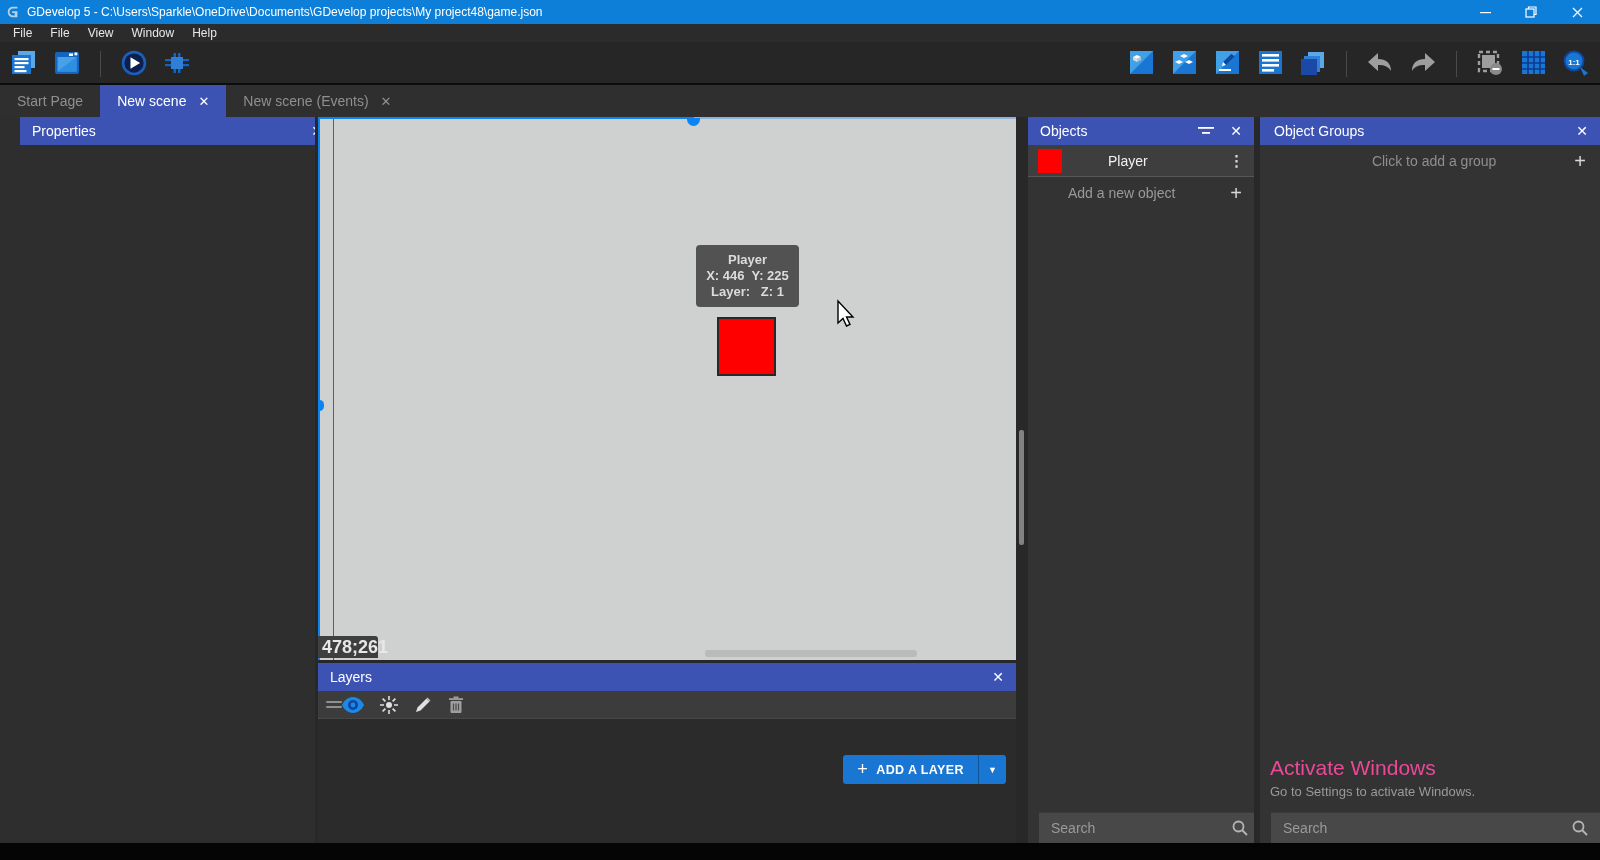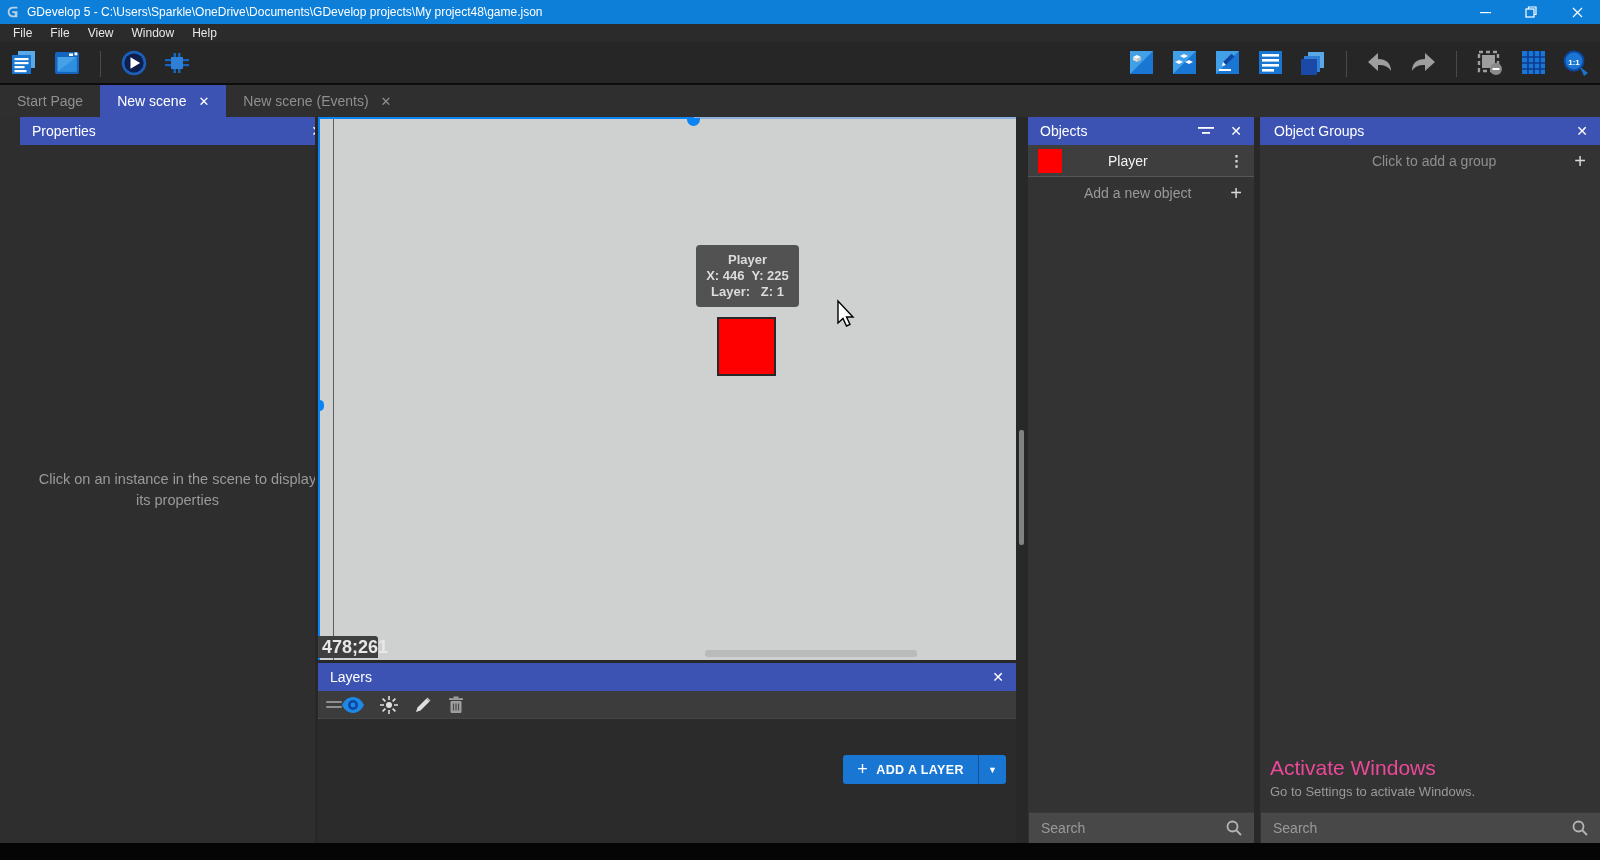--- a/index.html
+++ b/index.html
@@ -29,21 +29,21 @@
 
   
   .tabbar { position:absolute; left:0; top:85px; width:1600px; height:32px; background:#2f2f2f; display:flex; align-items:stretch; }
   .tab { display:flex; align-items:center; gap:12px; padding:0 17px; font-size:14px; color:#8f8f8f; }
   .tab.active { background:#3c53b4; color:#fff; }
   .tab .tab-close { font-size:13px; color:inherit; }
 
   
   .panel-header { height:28px; background:#3c53b4; color:#fff; display:flex; align-items:center; font-size:14px; padding:0 12px; position:relative; }
   .panel-header .hx { position:absolute; right:12px; font-size:14px; color:#fff; }
-  .search-bar { position:absolute; left:1px; right:0; bottom:0; height:31px; background:#484848; display:flex; align-items:center; padding:0 12px; border-top:1px solid #3a3a3a; }
+  .search-bar { position:absolute; left:11px; right:0; bottom:0; height:31px; background:#484848; display:flex; align-items:center; padding:0 12px; border-top:1px solid #3a3a3a; }
   .search-bar input { flex:1; background:transparent; border:none; outline:none; color:#cfcfcf; font-size:14px; font-family:"Liberation Sans",sans-serif; }
   .search-bar input::placeholder { color:#9a9a9a; opacity:1; }
   .search-bar svg { flex:0 0 auto; }
 
   
   #properties-panel { position:absolute; left:0; top:117px; width:315px; height:726px; background:#2e2e2e;margin-left:20px; }
   #properties-panel .empty-msg { position:absolute; left:14px; right:14px; top:352px; text-align:center; color:#9a9a9a; font-size:14.5px; line-height:21px; }
 
   
   .gutter { position:absolute; top:117px; height:726px; background:#282828; }
@@ -81,21 +81,21 @@
   .add-layer-arrow { width:27px; display:flex; align-items:center; justify-content:center; color:#fff; font-size:9px; }
 
   
   #objects-panel { position:absolute; left:1028px; top:117px; width:226px; height:726px; background:#333333; }
   #objects-panel .panel-header .filter { position:absolute; right:40px; }
   .object-row { height:32px; background:#3e3e3e; border-bottom:1px solid #565656; display:flex; align-items:center; padding:0 10px; }
   .object-thumb { width:24px; height:24px; background:#ff0000; margin-left:0px; }
   .object-name { color:#f2f2f2; font-size:14px; margin-left:46px; flex:1; }
   .object-menu-dots { color:#d8d8d8; font-size:15px; font-weight:bold; letter-spacing:0; }
   .add-object-row { height:32px; display:flex; align-items:center; padding:0 12px; }
-  .add-object-label { color:#9a9a9a; font-size:14px; margin-left:44px; flex:1; }
+  .add-object-label { color:#9a9a9a; font-size:14px; margin-left:28px; flex:1; }
   .plus-glyph { color:#d8d8d8; font-size:20px; font-weight:300; }
 
   
   #object-groups-panel { position:absolute; left:1260px; top:117px; width:340px; height:726px; background:#333333; }
   #object-groups-panel .panel-header { padding:0 14px; }
   .group-empty-row { height:32px; display:flex; align-items:center; padding:0 14px; }
   .group-empty-label { flex:1; text-align:center; color:#8f8f8f; font-size:14px; padding-left:20px; }
   .watermark { position:absolute; left:10px; bottom:44px; color:#8e8e8e; }
   .watermark .wm1 { font-size:21px; color:#ec4899; }
   .watermark .wm2 { font-size:13px; color:#9a9a9a; margin-top:4px; }
@@ -280,21 +280,20 @@
       <span>New scene (Events)</span>
       <span class="tab-close">✕</span>
     </div>
   </div>
 
   <div id="properties-panel">
     <div class="panel-header">
       <span>Properties</span>
       <span class="hx">✕</span>
     </div>
-    <div class="empty-msg">Click on an instance in the scene to display its properties</div>
   </div>
 
   <div id="gutter-left" class="gutter"></div>
   <div id="gutter-objects" class="gutter">
     <div id="objects-scrollbar"></div>
   </div>
   <div id="gutter-groups" class="gutter"></div>
 
   <div id="scene-canvas">
     <div class="canvas-border-top-a"></div>

